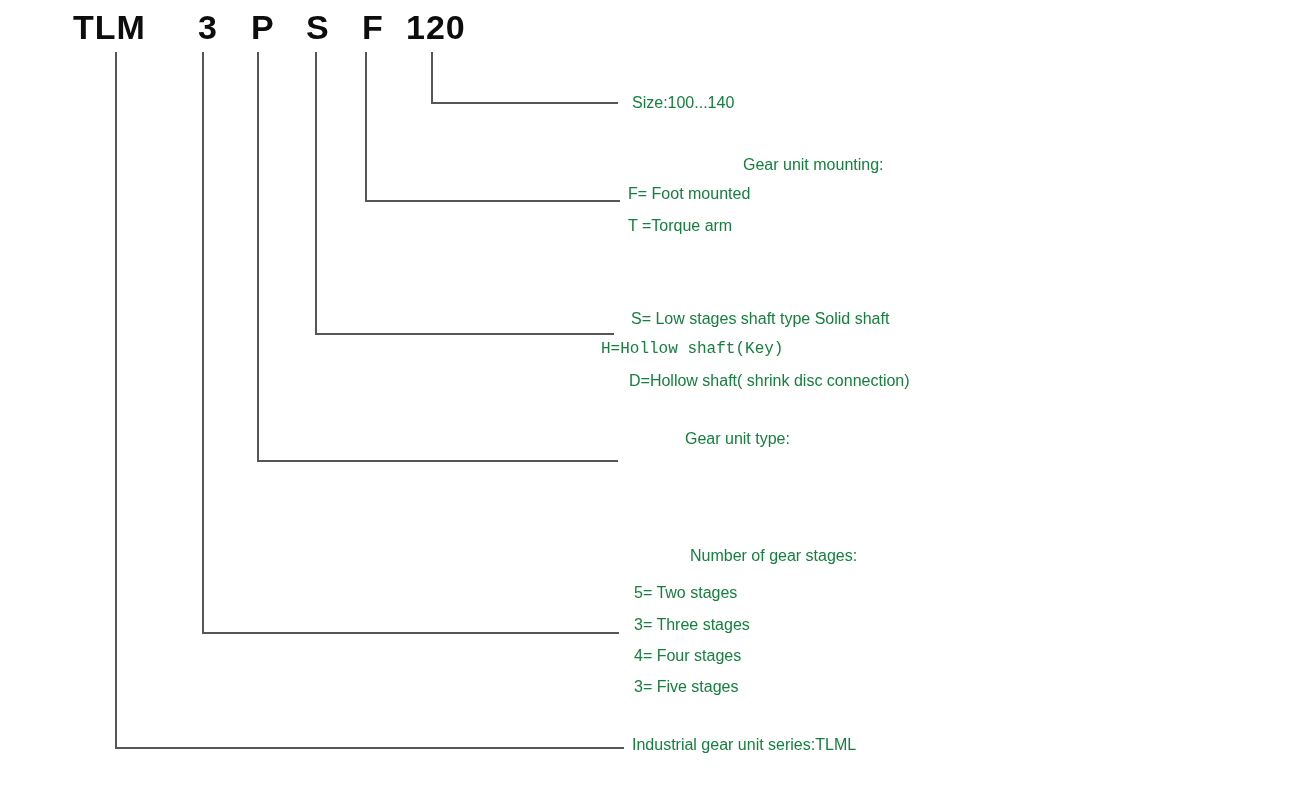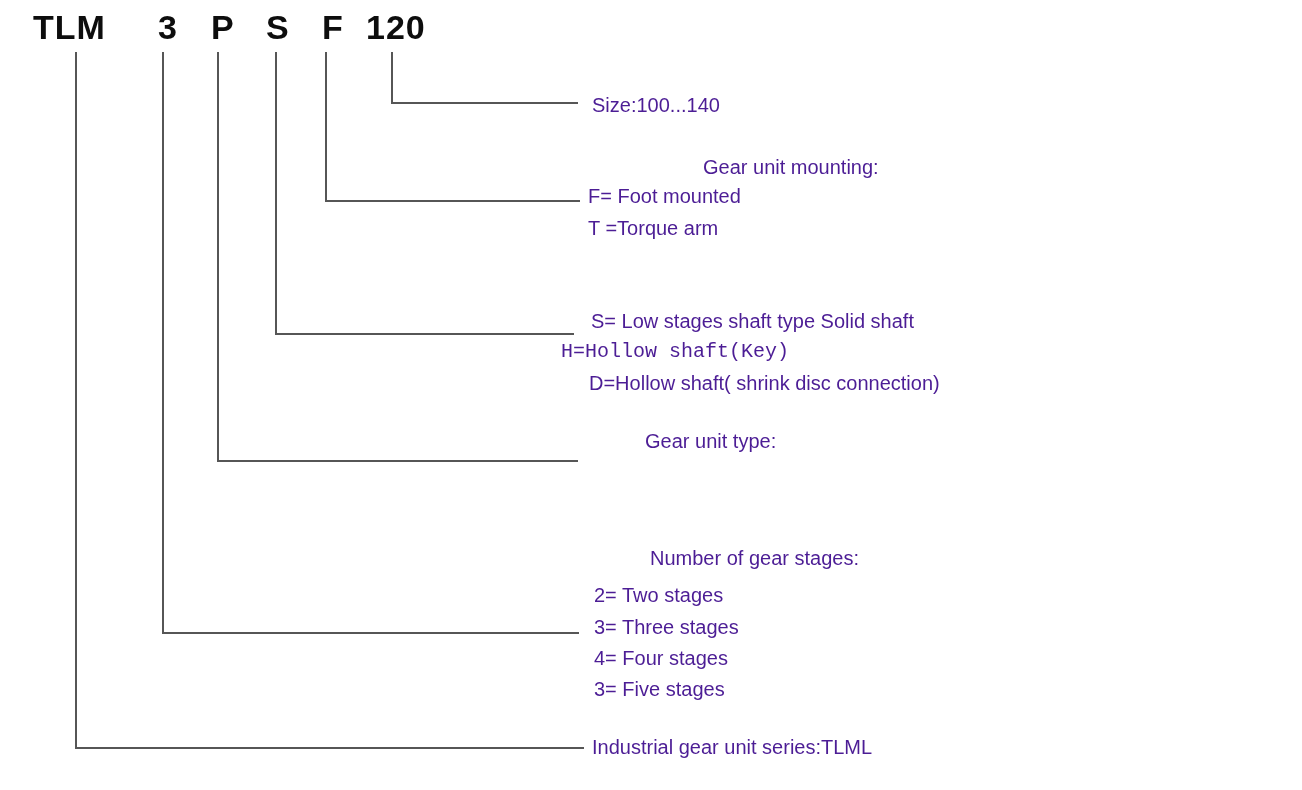--- a/index.html
+++ b/index.html
@@ -7,36 +7,37 @@
     padding: 0;
     background: #ffffff;
   }
   .canvas {
     position: relative;
     width: 1198px;
     height: 790px;
     background: #ffffff;
     overflow: hidden;
     font-family: "Liberation Sans", sans-serif;
+    margin-left: 40px;
   }
   .code-seg {
     position: absolute;
     top: 10px;
     font-size: 34px;
     line-height: 1;
     font-weight: 700;
     color: #0d0d0d;
     letter-spacing: 1px;
     white-space: nowrap;
   }
   .label {
     position: absolute;
-    font-size: 20px;
+    font-size: 16px;
     line-height: 1.1;
-    color: #4c1d95;
+    color: #15803d;
     white-space: nowrap;
   }
   .vline {
     position: absolute;
     width: 2px;
     background: #565656;
   }
   .hline {
     position: absolute;
     height: 2px;
@@ -79,20 +80,20 @@
   <div class="label" style="left:588px; top:185px;">F= Foot mounted</div>
   <div class="label" style="left:588px; top:217px;">T =Torque arm</div>
 
   <div class="label" style="left:591px; top:310px;">S= Low stages shaft type Solid shaft</div>
   <div class="label" style="left:561px; top:341px;font-family:Liberation Mono, monospace;">H=Hollow shaft(Key)</div>
   <div class="label" style="left:589px; top:372px;">D=Hollow shaft( shrink disc connection)</div>
 
   <div class="label" style="left:645px; top:430px;">Gear unit type:</div>
 
   <div class="label" style="left:650px; top:547px;">Number of gear stages:</div>
-  <div class="label" style="left:594px; top:584px;">2= Two stages</div>
+  <div class="label" style="left:594px; top:584px;">5= Two stages</div>
   <div class="label" style="left:594px; top:616px;">3= Three stages</div>
   <div class="label" style="left:594px; top:647px;">4= Four stages</div>
   <div class="label" style="left:594px; top:678px;">3= Five stages</div>
 
   <div class="label" style="left:592px; top:736px;">Industrial gear unit series:TLML</div>
 
 </div>
 
 </body></html>

